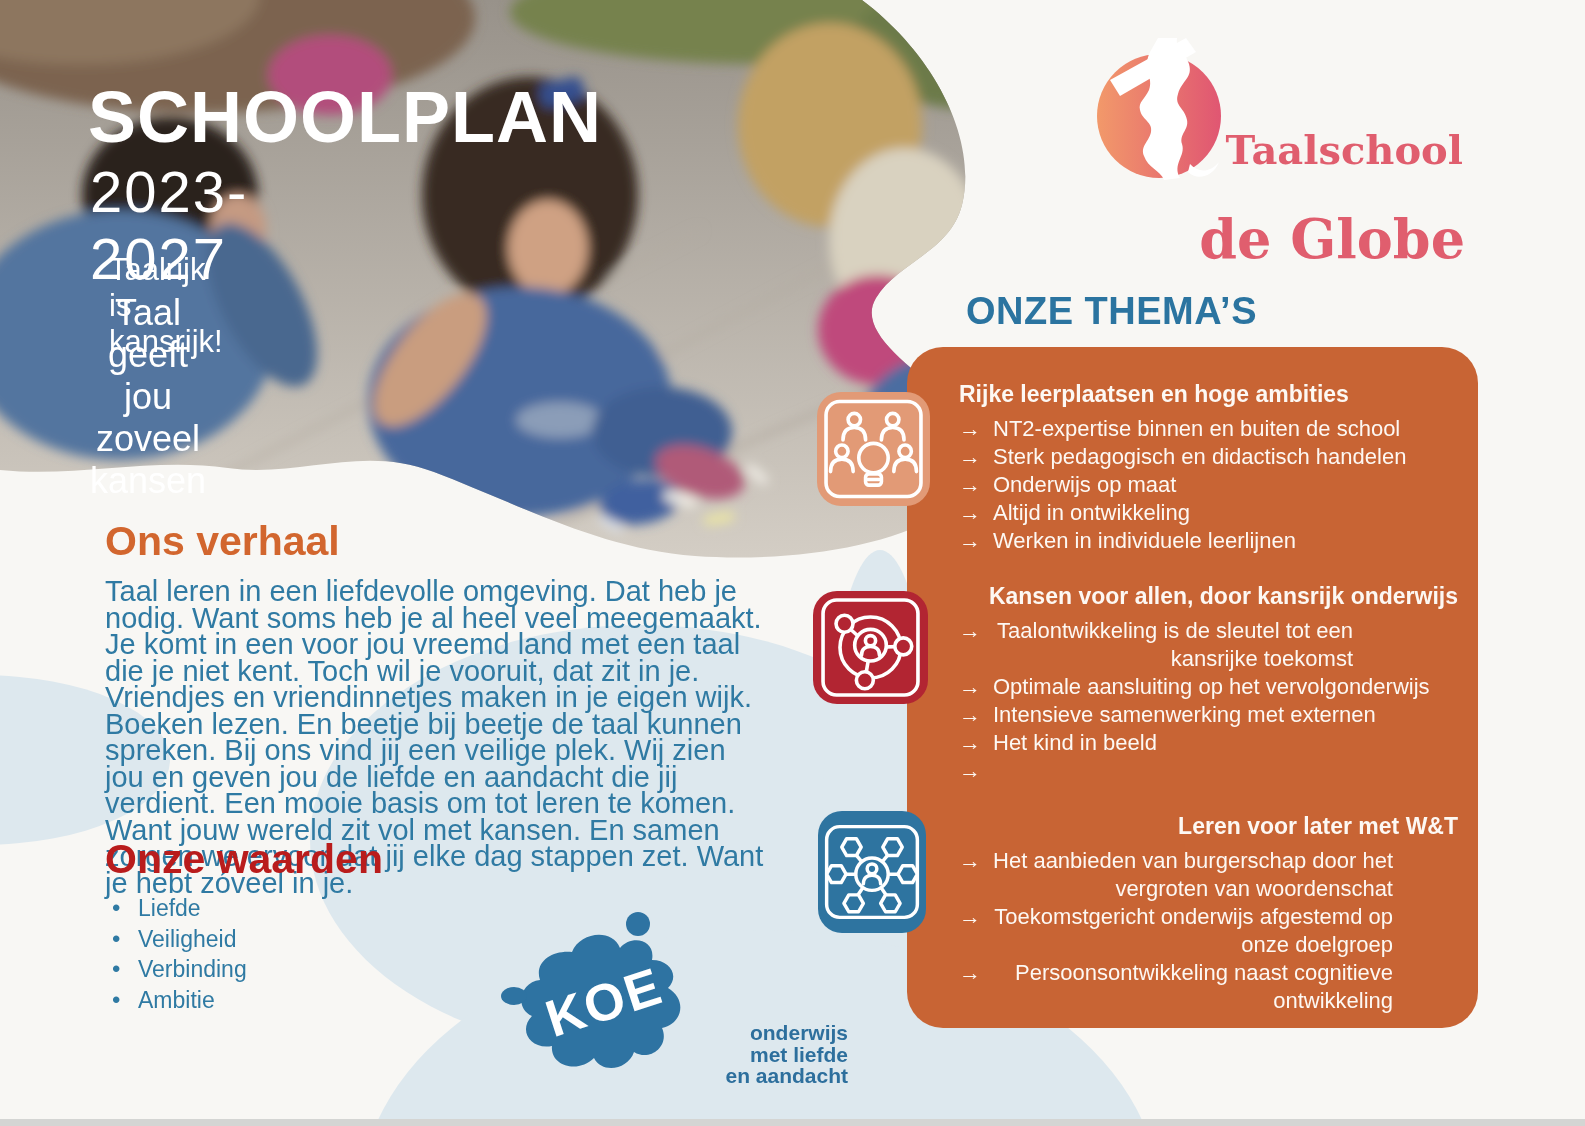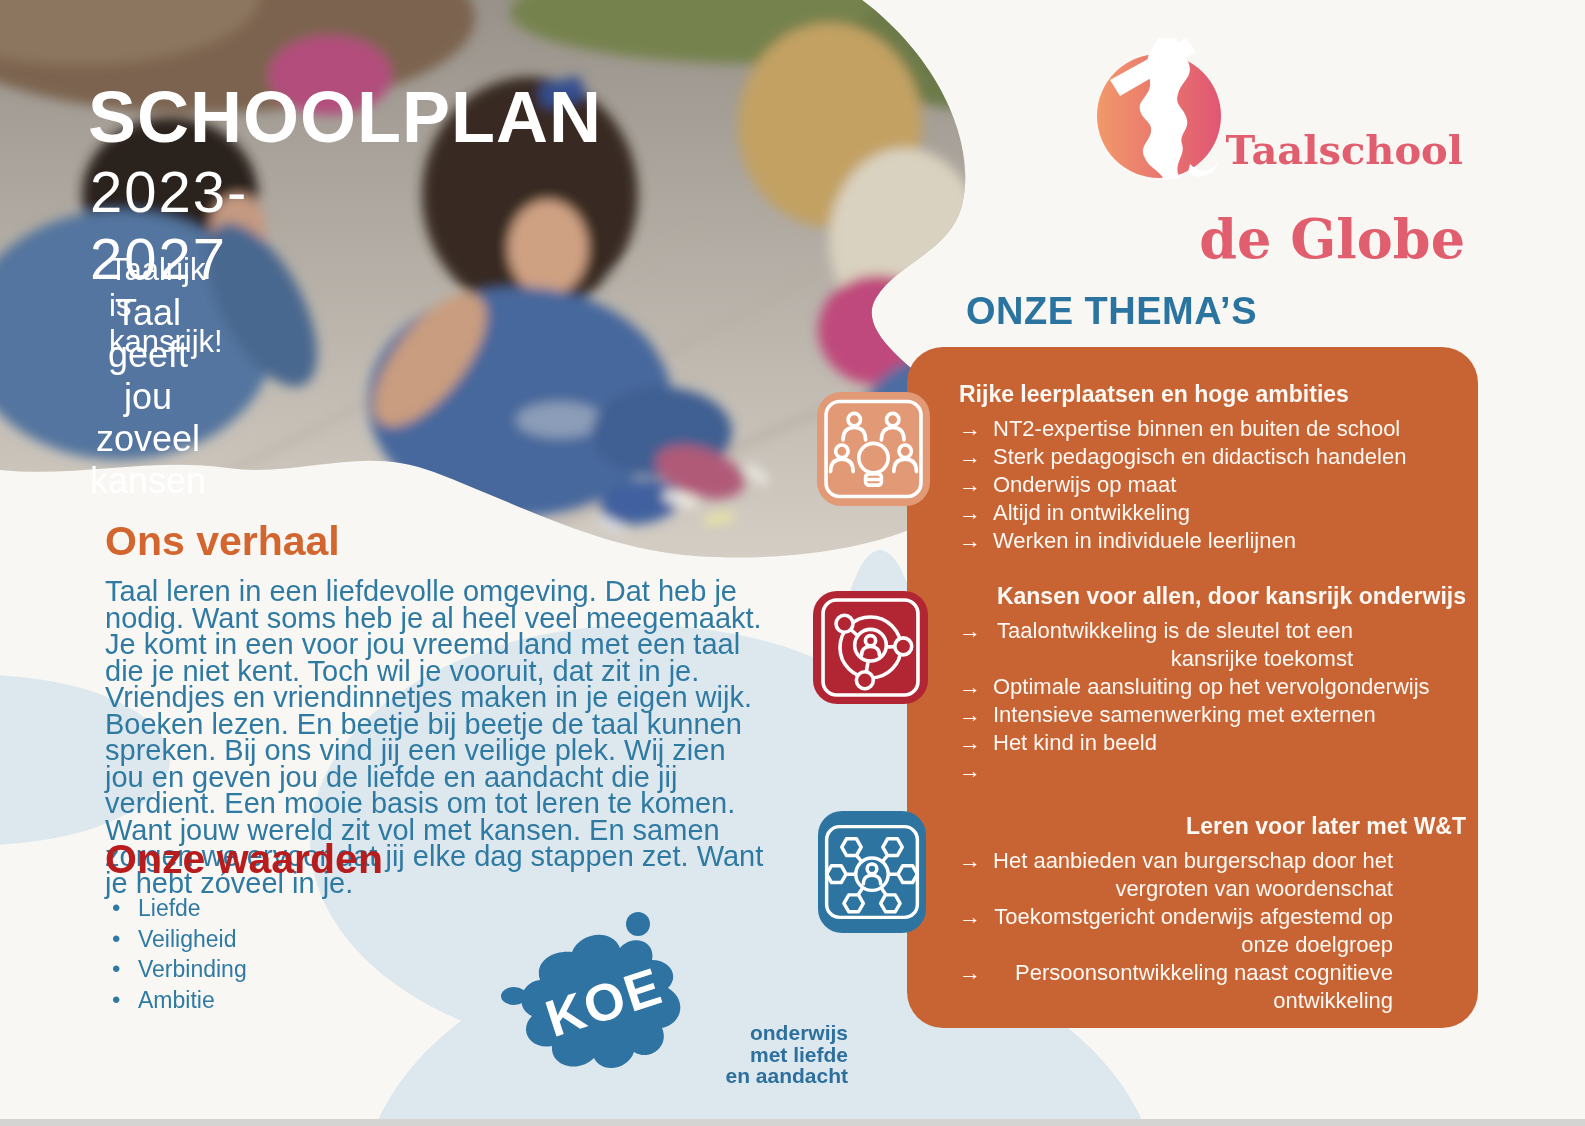--- a/index.html
+++ b/index.html
@@ -24,21 +24,21 @@
   .brand-name1{position:absolute;top:126px;right:122px;z-index:2;
     font-family:"DejaVu Serif", serif;font-weight:bold;font-size:40px;color:#e05e6e;}
   .brand-name2{position:absolute;top:174px;right:120px;z-index:2;
     font-family:"DejaVu Serif", serif;font-weight:bold;font-size:54px;color:#e05e6e;margin-top:33px;}
 
   
   .themes-heading{position:absolute;left:966px;top:290px;z-index:2;
     font-size:38px;font-weight:bold;color:#2b74a0;letter-spacing:0.5px;}
   .panel{position:absolute;left:907px;top:347px;width:571px;height:681px;z-index:2;
     background:#c86434;border-radius:36px;box-sizing:border-box;
-    padding:32px 12px 12px 52px;color:#fdf8f3;}
+    padding:32px 20px 12px 52px;color:#fdf8f3;}
   .section + .section{margin-top:26px;text-align:right;}
   .section-title{font-size:23px;font-weight:bold;line-height:30px;margin-bottom:6px;}
   .item{display:flex;font-size:22px;line-height:28px;}
   .item .arrow{width:22px;margin-right:12px;flex:0 0 auto;}
   .mw360{max-width:360px;}
   .mw400{max-width:400px;}
 
   .theme-icon{position:absolute;z-index:3;border-radius:24px;}
   .icon-1{left:817px;top:392px;width:113px;height:114px;background:#e29a76;}
   .icon-2{left:813px;top:591px;width:115px;height:113px;background:#b22532;}

